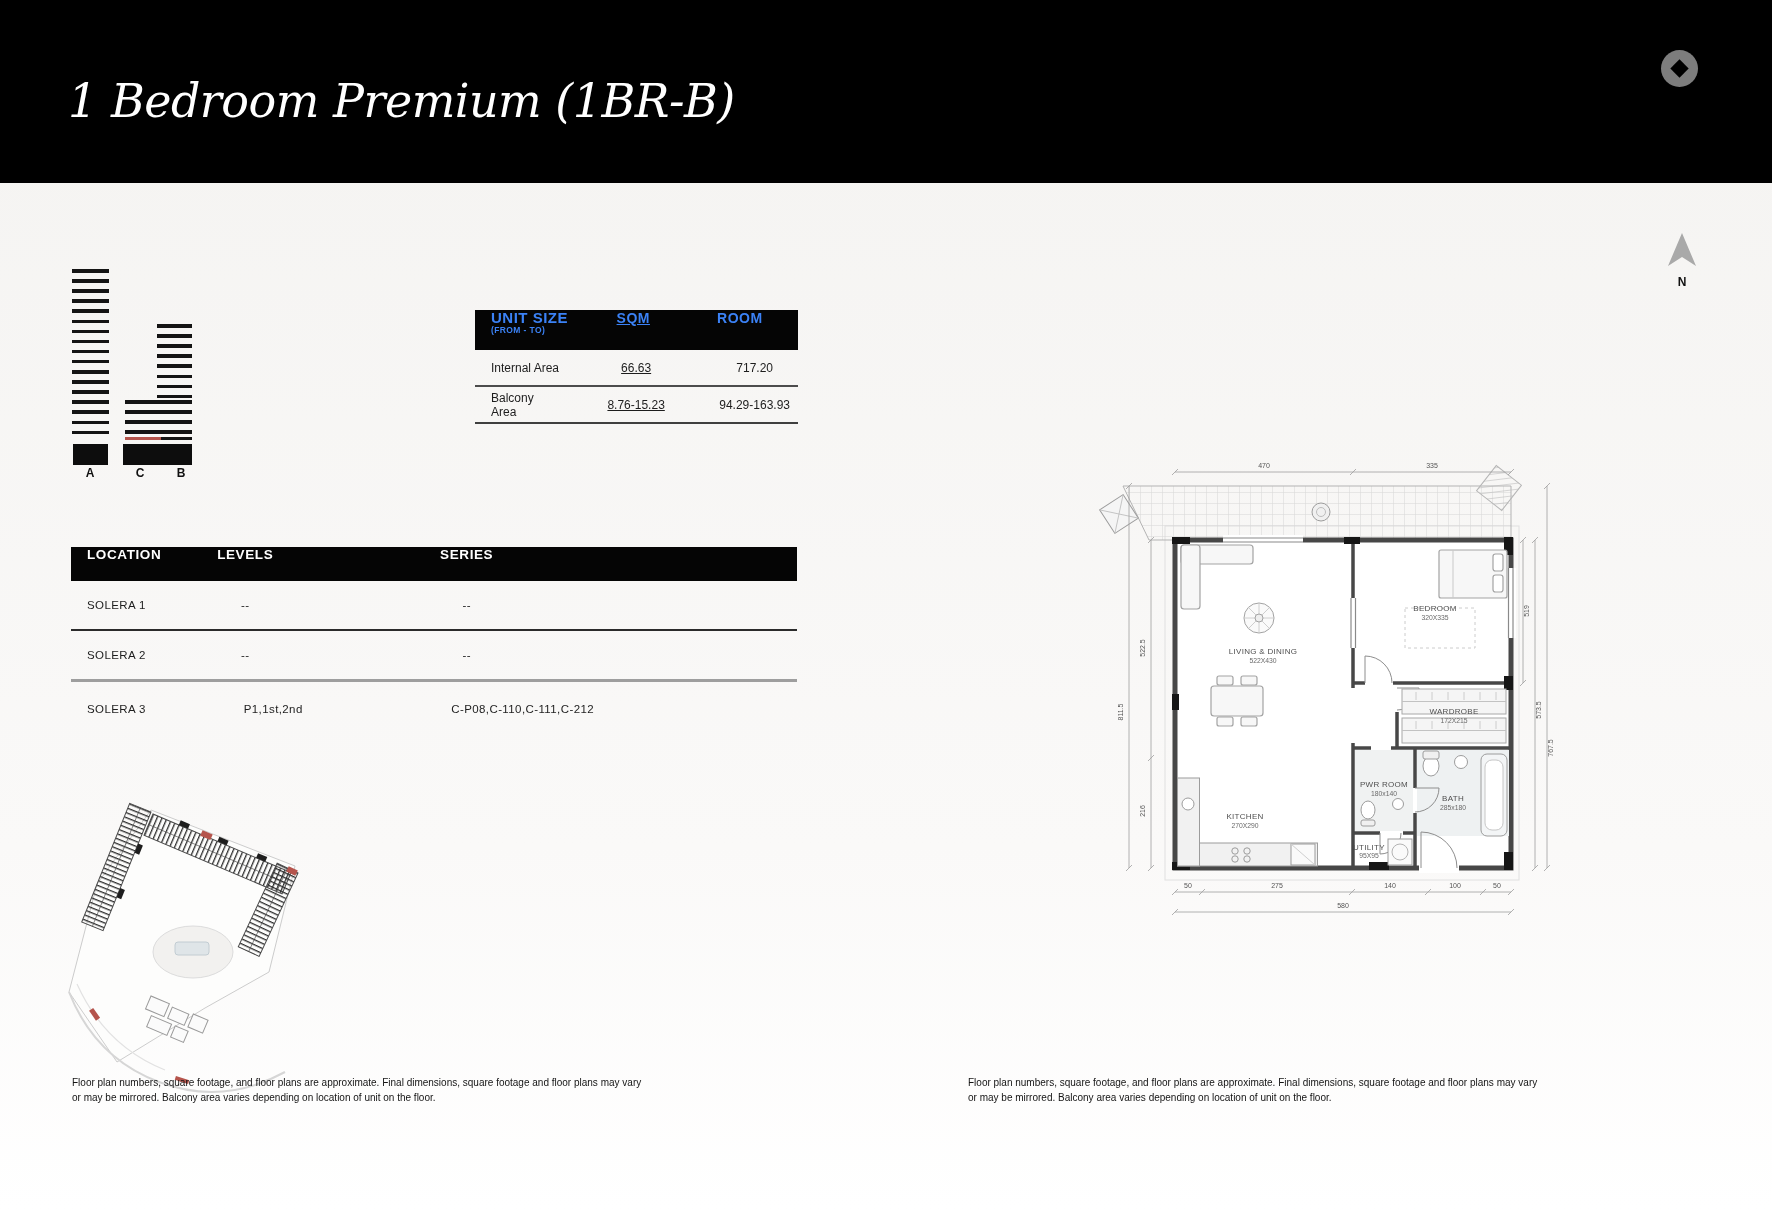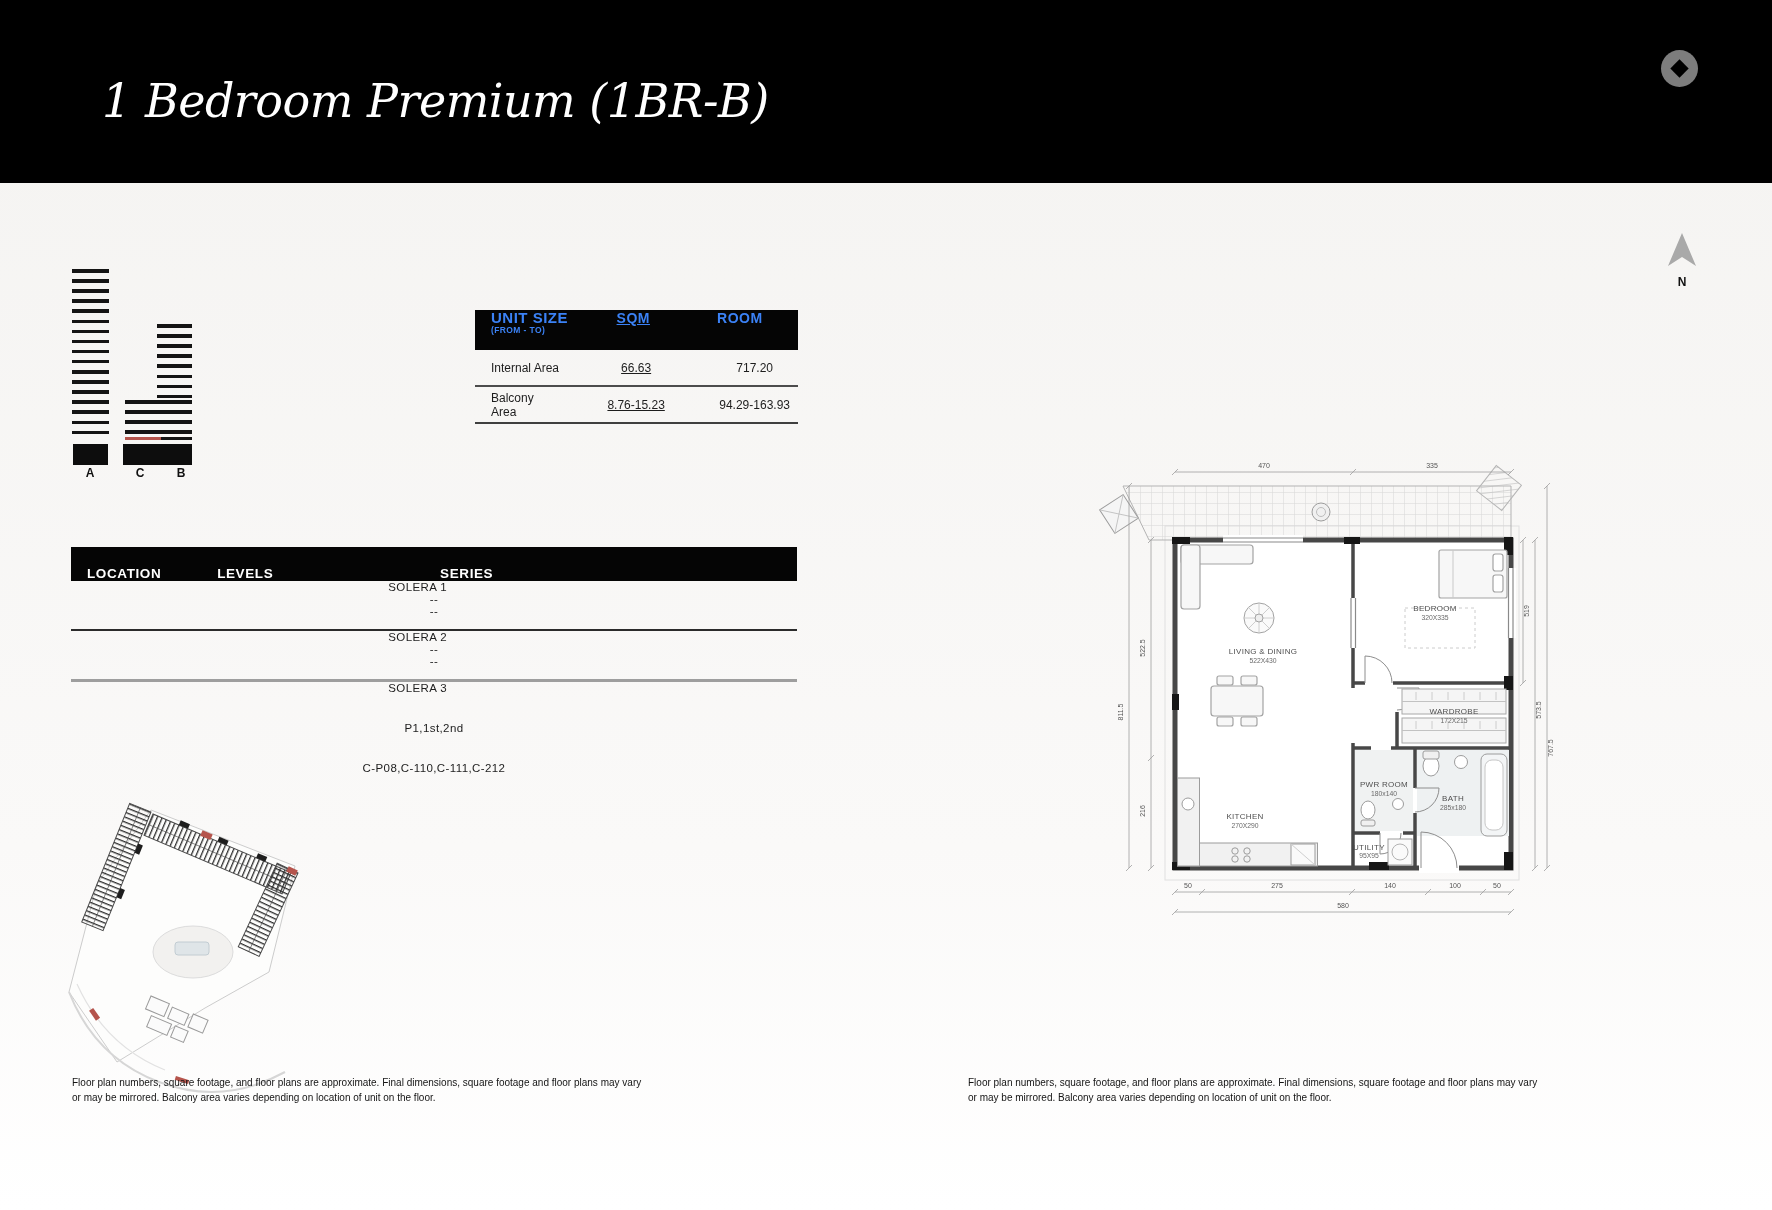--- a/index.html
+++ b/index.html
@@ -3,21 +3,21 @@
 <meta charset="utf-8">
 <style>
   html,body{margin:0;padding:0;background:#e5e5e5;}
   .page{position:relative;width:1772px;height:1210px;overflow:hidden;
         background:linear-gradient(180deg,#f4f3f1 0%,#faf9f8 70%,#ffffff 100%);
         font-family:"Liberation Sans",sans-serif;color:#161616;}
   
   .hdr{position:absolute;left:0;top:0;width:100%;height:183px;background:#000;}
   .hdr-title{position:absolute;left:68px;top:74px;color:#fff;
              font-family:"DejaVu Serif",serif;font-style:italic;font-weight:500;
-             font-size:46px;letter-spacing:-.5px;white-space:nowrap;margin-left:34px;}
+             font-size:46px;letter-spacing:-.5px;white-space:nowrap;}
   .badge{position:absolute;left:1661px;top:50px;width:37px;height:37px;border-radius:50%;
          background:#7d7d7d;display:flex;align-items:center;justify-content:center;}
   .badge-diamond{width:13px;height:13px;background:#000;transform:rotate(45deg);}
   
   .north{position:absolute;left:1663px;top:232px;width:38px;text-align:center;}
   .north-n{display:block;margin-top:3px;font-size:12px;font-weight:bold;color:#111;}
   
   .stripes{position:absolute;background:repeating-linear-gradient(to bottom,#141414 0px,#141414 3.5px,transparent 3.5px,transparent 10.1px);}
   .el-a{left:72px;top:269px;width:37px;height:171px;}
   .el-b{left:157px;top:324px;width:35px;height:76px;}
@@ -35,26 +35,26 @@
   .ut-c1{width:34%;padding-left:16px;box-sizing:border-box;}
   .ut-c2{width:30%;text-align:center;text-decoration:underline;}
   .ut-c3{width:36%;text-align:center;}
   .ut-head .t1{font-size:15px;font-weight:bold;letter-spacing:.5px;line-height:1;}
   .ut-head .t1s{font-size:8.5px;font-weight:bold;letter-spacing:.4px;}
   .ut-head .t2{font-size:14px;font-weight:bold;letter-spacing:.5px;}
   .ut-row{display:flex;align-items:center;height:35px;font-size:12px;color:#1d1d1d;border-bottom:2.5px solid #4c4c4c;gap:39px;}
   .ut-row:last-child{border-bottom:2.5px solid #3f3f3f;}
   
   .lt{position:absolute;left:71px;top:547px;width:726px;}
-  .lt-head{display:flex;align-items:flex-end;background:#050505;color:#fff;height:34px;
+  .lt-head{display:flex;align-items:flex-start;background:#050505;color:#fff;height:34px;
            font-size:13.5px;font-weight:bold;letter-spacing:.6px;}
   .lt-c1{width:17%;padding-left:16px;box-sizing:border-box;}
   .lt-c2{width:14%;text-align:center;}
   .lt-c3{width:47%;text-align:center;}
-  .lt-row{display:flex;align-items:center;height:48px;font-size:11.5px;letter-spacing:.4px;color:#1d1d1d;flex-direction:column;}
+  .lt-row{display:flex;align-items:center;height:48px;font-size:11.5px;letter-spacing:.4px;color:#1d1d1d;}
   .lt-row.b1{border-bottom:2px solid #2b2b2b;}
   .lt-row.b2{border-bottom:3px solid #9e9e9e;}
   .lt-row.last{height:54px;gap:28px;}
   
   .siteplan{position:absolute;left:55px;top:800px;width:300px;height:310px;}
   .floorplan{position:absolute;left:1085px;top:448px;width:475px;height:492px;}
   
   .note{position:absolute;top:1075px;width:575px;font-size:10px;line-height:1.5;color:#141414;}
   .note.l{left:72px;} .note.r{left:968px;}
   svg text{font-family:"Liberation Sans",sans-serif;}

